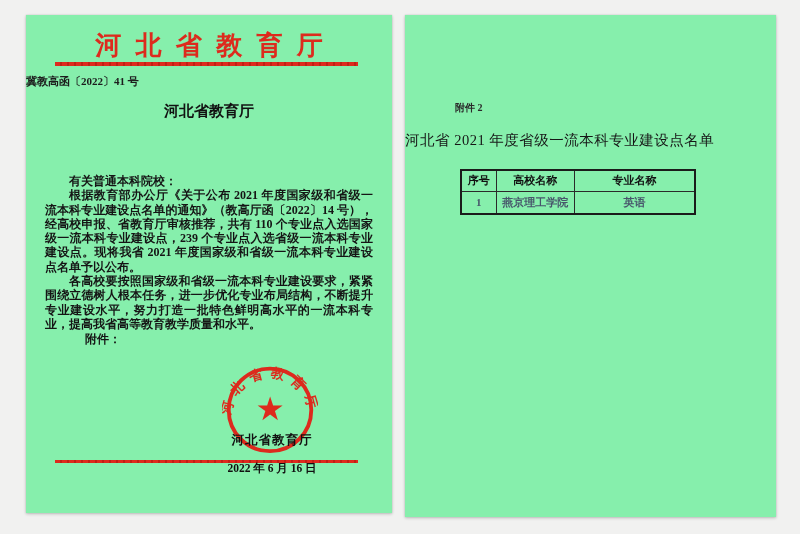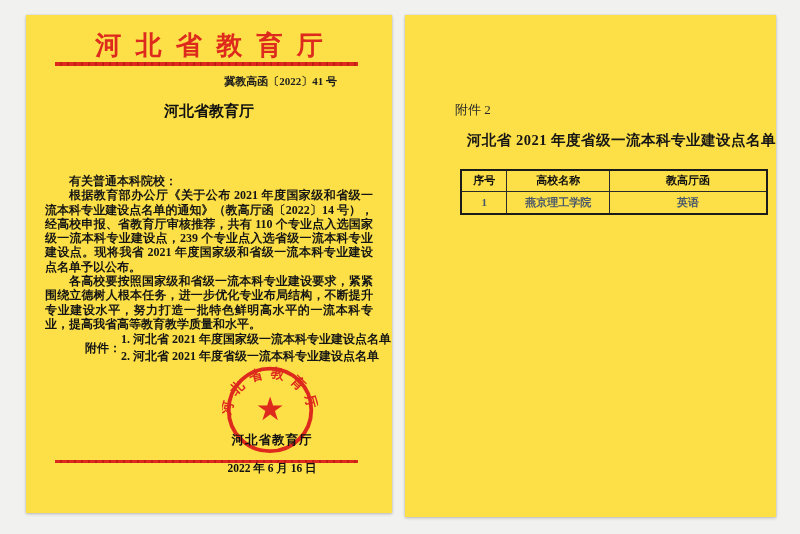--- a/index.html
+++ b/index.html
@@ -5,21 +5,21 @@
   * { margin: 0; padding: 0; box-sizing: border-box; }
   html, body { width: 800px; height: 534px; }
   body {
     background: #f1f1f0;
     font-family: "Liberation Serif", "DejaVu Serif", serif;
     position: relative;
     overflow: hidden;
   }
   .page {
     position: absolute;
-    background: #fde047;
+    background: #86efac;
     box-shadow: 0 1px 3px rgba(0,0,0,0.22), 0 0 1px rgba(0,0,0,0.18);
   }
   .page-left  { left: 26px;  top: 15px; width: 366px; height: 498px; }
   .page-right { left: 405px; top: 15px; width: 371px; height: 502px; }
 
   
   .red-header {
     position: absolute; left: 0; top: 13px; width: 100%;
     text-align: center;
     color: var(--red);
@@ -28,21 +28,21 @@
     white-space: nowrap;
   }
   .red-rule {
     position: absolute; left: 29px; width: 303px; height: 4px;
     background: repeating-linear-gradient(90deg, var(--red) 0 5px, #c21f14 5px 7px);
   }
   .rule-top { top: 47px; }
   .rule-bottom { top: 445px; height: 3px; }
   .doc-number {
     position: absolute; left: 0; top: 59px; width: 100%;
-    text-align: right; padding-right: 55px;
+    text-align: left; padding-right: 55px;
     font-size: 11px; font-weight: 700; color: #1d1d1d;
   }
   .main-title {
     position: absolute; left: 0; top: 85px; width: 100%;
     text-align: center; color: #111;
     font-size: 15px; font-weight: 700; line-height: 23px;
   }
   .body-text {
     position: absolute; left: 19px; top: 159px; width: 328px;
     font-size: 12px; line-height: 14.3px; font-weight: 700; color: #151515;
@@ -63,30 +63,30 @@
   .signer-block {
     position: absolute; left: 161px; top: 417px; width: 170px;
     text-align: center; z-index: 2;
   }
   .signer { font-size: 12.5px; font-weight: 700; color: #111; letter-spacing: 1px; }
   .sign-date { font-size: 11.5px; font-weight: 700; color: #111; margin-top: 12px; }
 
   
   .attachment-no {
     position: absolute; left: 50px; top: 86px;
-    font-size: 13px; font-weight: 400; color: #2a2a2a;
+    font-size: 10px; font-weight: 700; color: #2a2a2a;
   }
   .right-title {
     position: absolute; left: 0; top: 116px; width: 100%;
-    text-align: right;
-    font-size: 14.5px; font-weight: 700; color: #161616;
+    text-align: left;
+    font-size: 14.5px; font-weight: 400; color: #161616;
     letter-spacing: 0.5px;
   }
   table.majors {
-    position: absolute; left: 55px; top: 154px; width: 308px;
+    position: absolute; left: 55px; top: 154px; width: 236px;
     border-collapse: collapse;
     border: 2px solid #1b1b1b;
     padding-left: 43px;
   }
   table.majors th, table.majors td {
     border: 1px solid #2a2a2a;
     text-align: center; vertical-align: middle;
   }
   table.majors th {
     height: 21px; font-size: 11px; font-weight: 700; color: #111;
@@ -114,24 +114,20 @@
   </div>
 
   <div class="body-text">
     <p class="salutation">有关普通本科院校：</p>
     <p>根据教育部办公厅《关于公布 2021 年度国家级和省级一流本科专业建设点名单的通知》（教高厅函〔2022〕14 号），经高校申报、省教育厅审核推荐，共有 110 个专业点入选国家级一流本科专业建设点，239 个专业点入选省级一流本科专业建设点。现将我省 2021 年度国家级和省级一流本科专业建设点名单予以公布。</p>
     <p>各高校要按照国家级和省级一流本科专业建设要求，紧紧围绕立德树人根本任务，进一步优化专业布局结构，不断提升专业建设水平，努力打造一批特色鲜明高水平的一流本科专业，提高我省高等教育教学质量和水平。</p>
   </div>
 
   <div class="attachments">
     <div>附件：</div>
-    <div>
-      <div>1. 河北省 2021 年度国家级一流本科专业建设点名单</div>
-      <div>2. 河北省 2021 年度省级一流本科专业建设点名单</div>
-    </div>
   </div>
 
   <div class="seal-wrap">
     <svg viewBox="0 0 100 100" width="96" height="96">
       <circle cx="50" cy="52" r="43" fill="none" stroke="#dd2a1d" stroke-width="4"></circle>
       <path id="sealArc" d="M 11,72 A 41,41 0 1 1 89,72" fill="none"></path>
       <text font-size="14" font-weight="bold" fill="#dd2a1d" letter-spacing="7" style="font-family:&quot;DejaVu Serif&quot;,&quot;Liberation Serif&quot;,serif;">
         <textPath href="#sealArc" startOffset="50%" text-anchor="middle">河北省教育厅</textPath>
       </text>
       <text x="50" y="63" text-anchor="middle" font-size="34" fill="#dd2a1d">★</text>
@@ -155,21 +151,21 @@
   <table class="majors">
     <colgroup>
       <col class="col-idx">
         <col class="col-uni">
         <col class="col-major">
     </colgroup>
     <thead>
       <tr>
         <th>序号</th>
         <th>高校名称</th>
-        <th>教高厅函</th>
+        <th>专业名称</th>
       </tr>
     </thead>
     <tbody>
       <tr>
         <td>1</td>
         <td>燕京理工学院</td>
         <td>英语</td>
       </tr>
     </tbody>
   </table>

